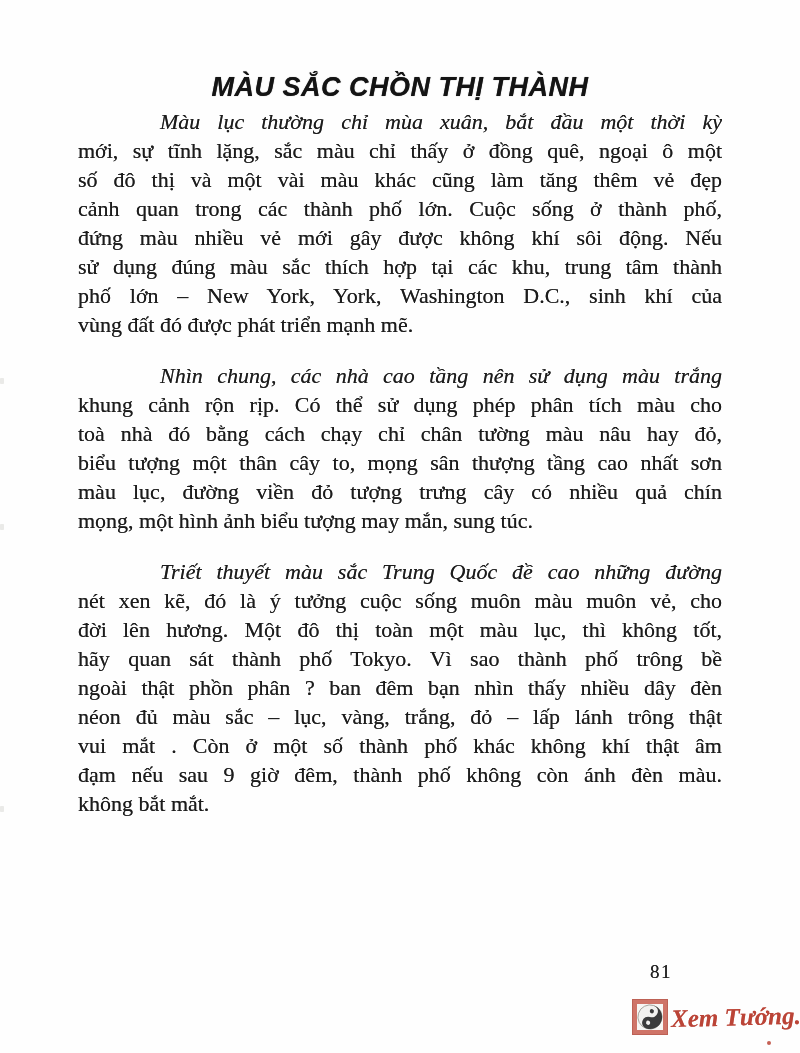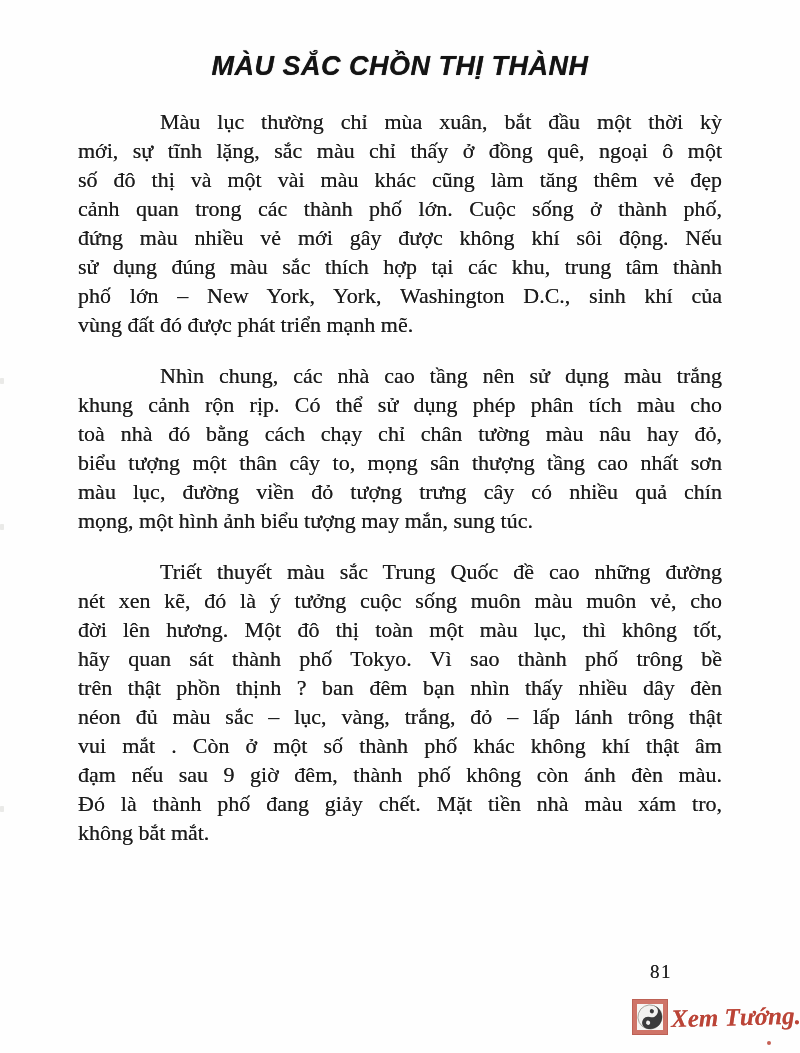--- a/index.html
+++ b/index.html
@@ -10,21 +10,21 @@
     width: 800px;
     height: 1053px;
     background: #fefefe;
     font-family: "Liberation Serif", serif;
     color: #1c1c1c;
     overflow: hidden;
   }
 
   .title {
     margin: 0;
-    padding-top: 49px;
+    padding-top: 70px;
     text-align: center;
     font-family: "Liberation Sans", sans-serif;
     font-style: italic;
     font-weight: bold;
     font-size: 27px;
     line-height: 34px;
     letter-spacing: 0.5px;
     color: #141414;
     text-shadow: 0 0 0.7px rgba(10,10,10,0.85);
   }
@@ -39,21 +39,21 @@
     text-shadow: 0 0 0.5px rgba(20,20,20,0.75);
   }
 
   .paragraph { margin: 0 0 22px 0; }
 
   .line {
     height: 29px;
     text-align: justify;
     text-align-last: justify;
   }
-  .line.first { padding-left: 82px; }
+  .line.first { padding-left: 82px; font-style: italic; }
   .line.last  { text-align-last: left; }
 
   .page-number {
     position: absolute;
     left: 650px;
     top: 961px;
     font-size: 19px;
     letter-spacing: 1.5px;
     color: #222;
     text-shadow: 0 0 0.5px rgba(20,20,20,0.8);
@@ -142,25 +142,24 @@
         <div class="line">toà nhà đó bằng cách chạy chỉ chân tường màu nâu hay đỏ,</div>
         <div class="line">biểu tượng một thân cây to, mọng sân thượng tầng cao nhất sơn</div>
         <div class="line">màu lục, đường viền đỏ tượng trưng cây có nhiều quả chín</div>
         <div class="line last">mọng, một hình ảnh biểu tượng may mắn, sung túc.</div>
       </div>
       <div class="paragraph">
         <div class="line first">Triết thuyết màu sắc Trung Quốc đề cao những đường</div>
         <div class="line">nét xen kẽ, đó là ý tưởng cuộc sống muôn màu muôn vẻ, cho</div>
         <div class="line">đời lên hương. Một đô thị toàn một màu lục, thì không tốt,</div>
         <div class="line">hãy quan sát thành phố Tokyo. Vì sao thành phố trông bề</div>
-        <div class="line">trên thật phồn thịnh ? ban đêm bạn nhìn thấy nhiều dây đèn</div>
+        <div class="line">ngoài thật phồn phân ? ban đêm bạn nhìn thấy nhiều dây đèn</div>
         <div class="line">néon đủ màu sắc – lục, vàng, trắng, đỏ – lấp lánh trông thật</div>
         <div class="line">vui mắt . Còn ở một số thành phố khác không khí thật âm</div>
         <div class="line">đạm nếu sau 9 giờ đêm, thành phố không còn ánh đèn màu.</div>
-        <div class="line">Đó là thành phố đang giảy chết. Mặt tiền nhà màu xám tro,</div>
         <div class="line last">không bắt mắt.</div>
       </div>
     </div>
 
   <div class="page-number">81</div>
 
   <div class="watermark">
     <span class="wm-icon">
       <span class="wm-icon-inner">
         <svg width="26" height="26" viewBox="0 0 100 100" style="transform: rotate(18deg);" aria-hidden="true">

